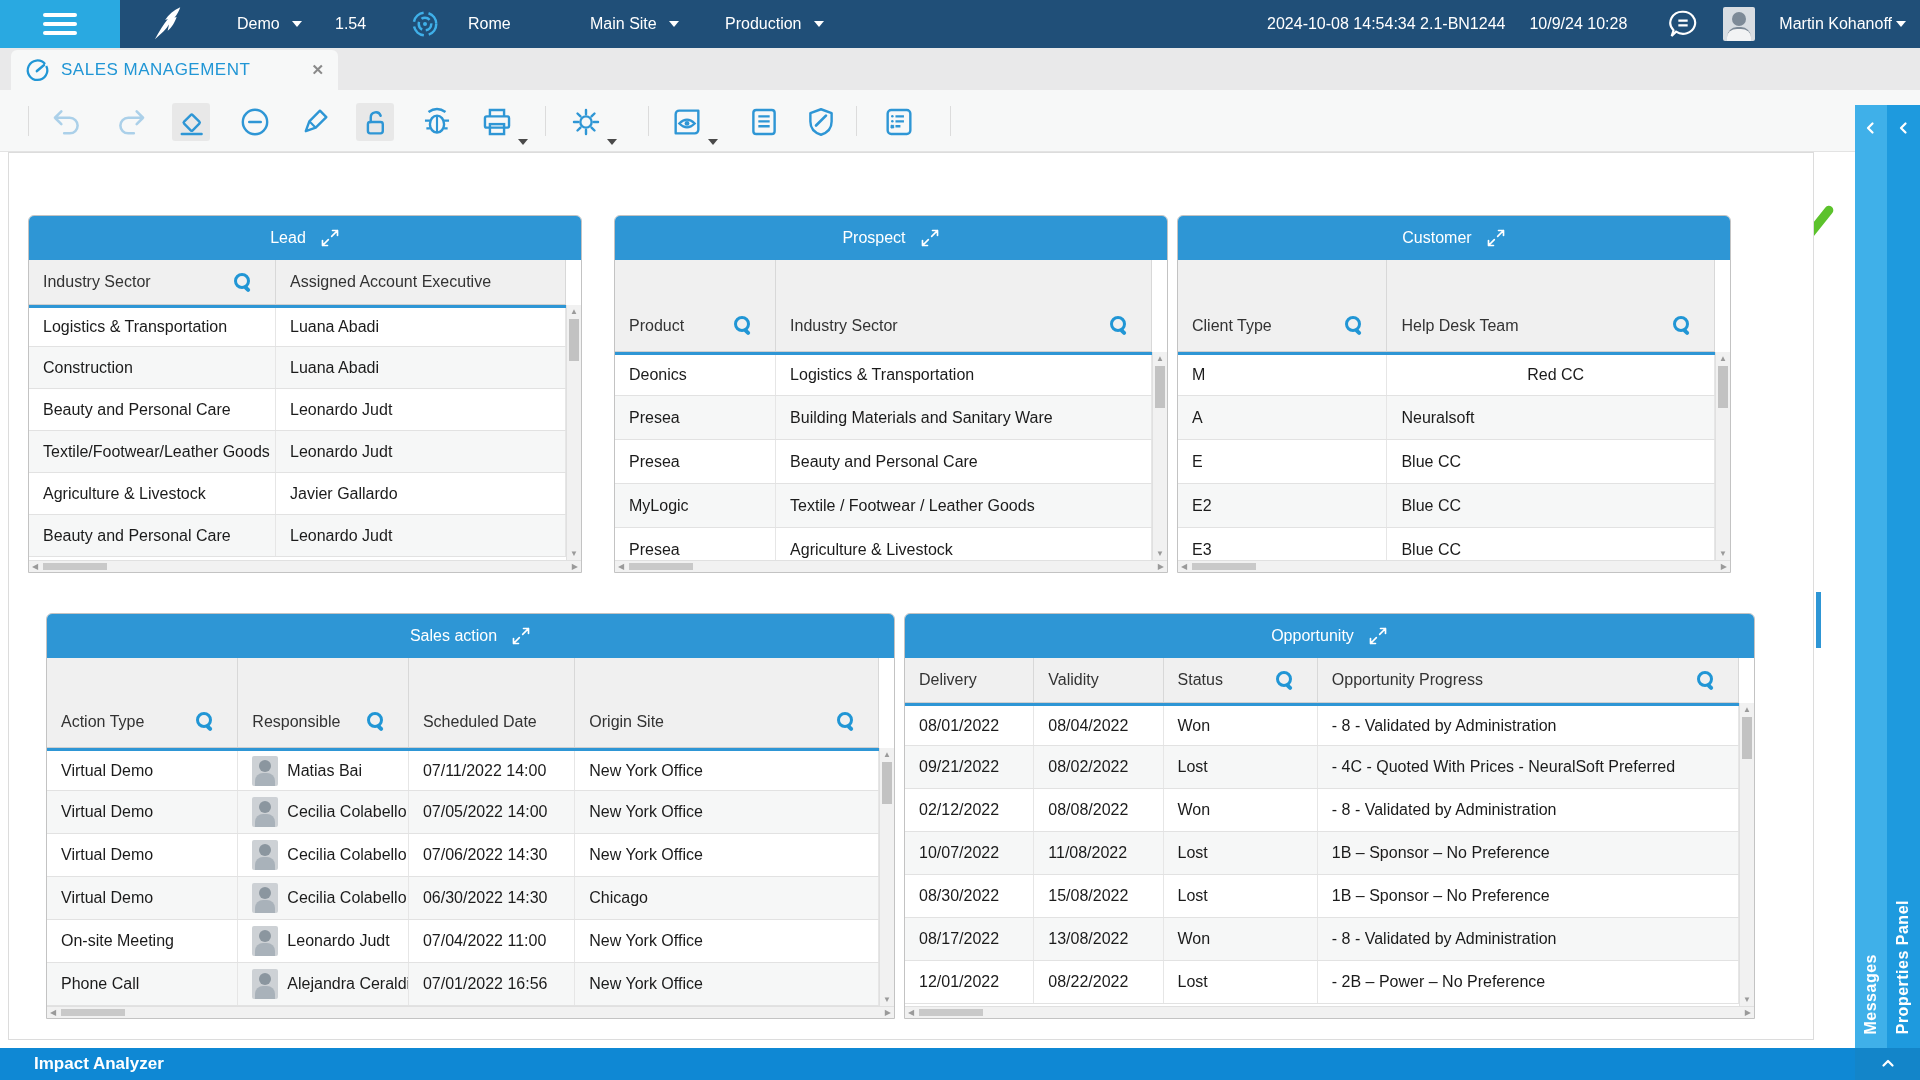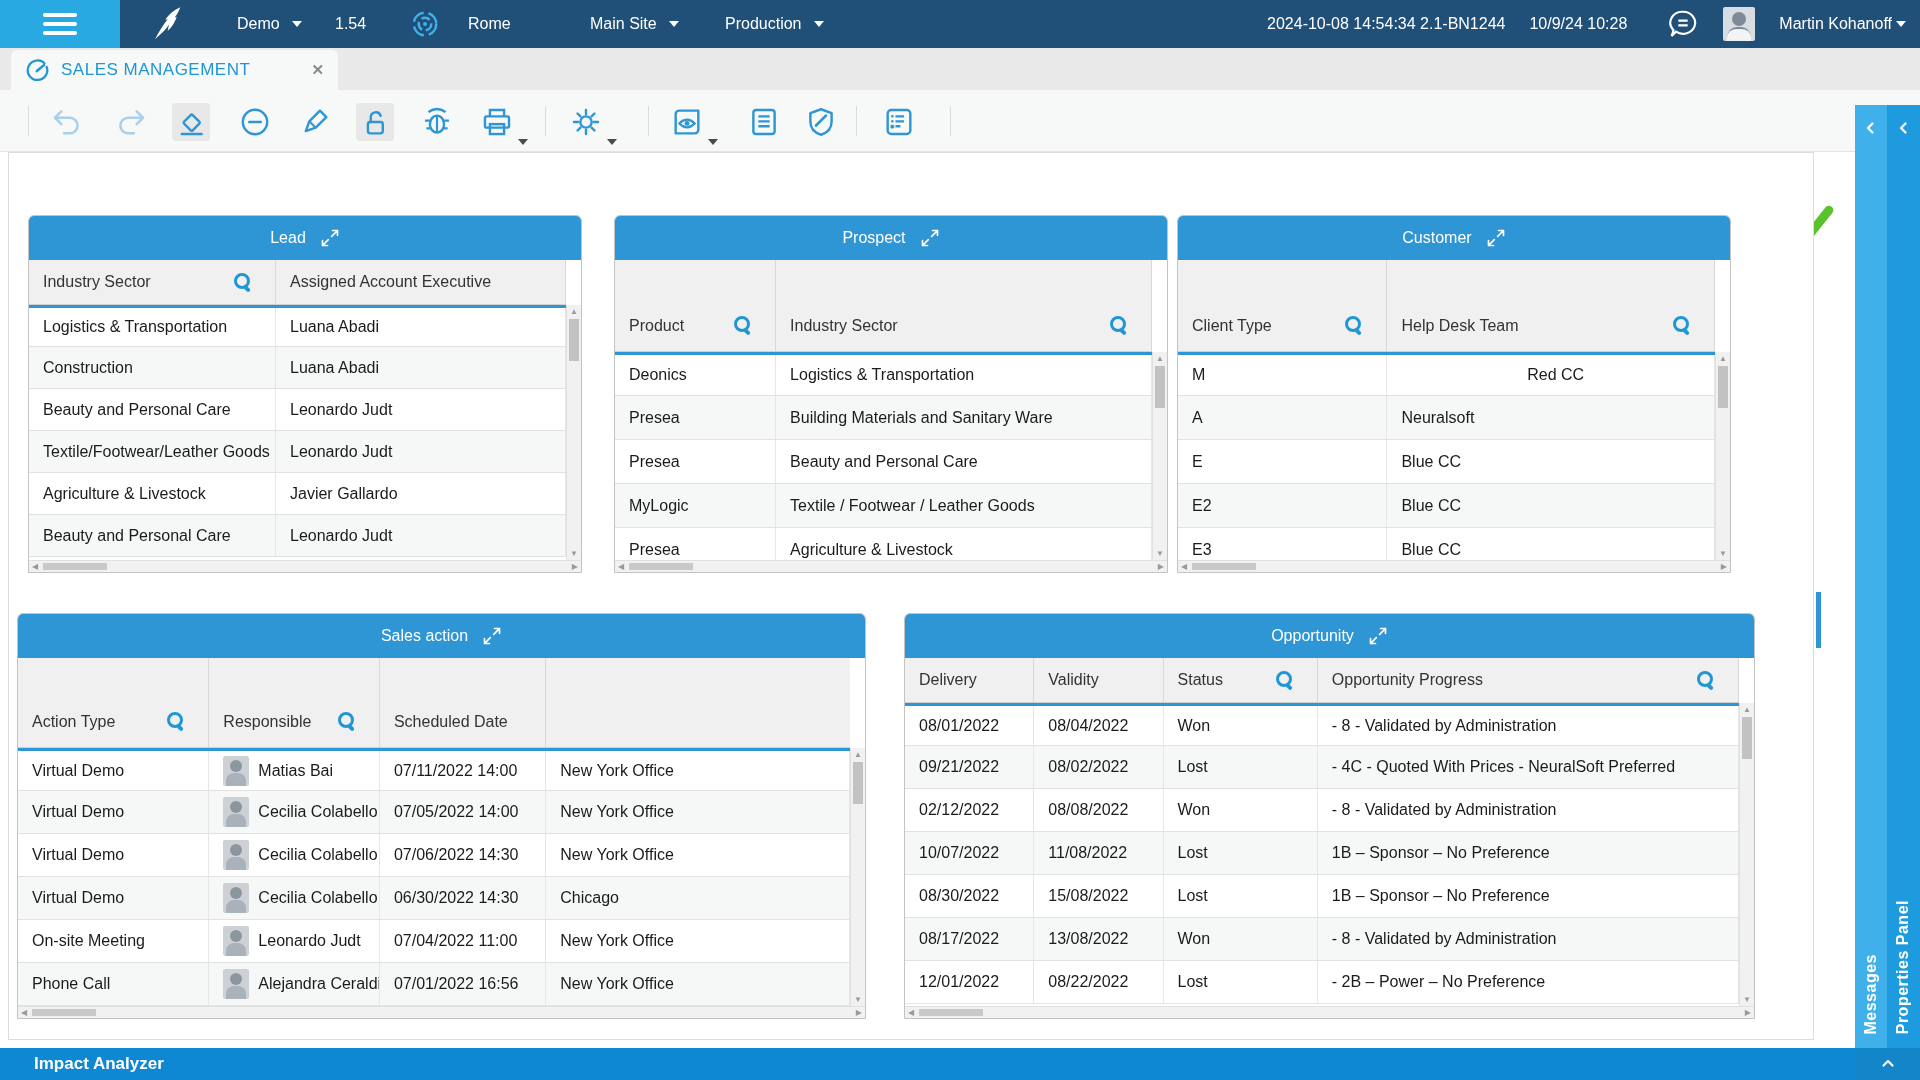--- a/index.html
+++ b/index.html
@@ -495,41 +495,45 @@
         <span class="thumb"></span>
         <span class="arr dn">▼</span>
     </div>
     <div class="hscroll">
       <span class="arr lf">◀</span>
         <span class="thumb"></span>
         <span class="arr rt">▶</span>
     </div>
   </div>
 
-  <div class="panel" style="left:8px; top:460px; width:849px; height:406px;">
+  <div class="panel" style="left:37px; top:460px; width:849px; height:406px;">
     <div class="panel-title">
       <span>Sales action</span>
       <span class="expand-ic">
         <svg viewBox="0 0 24 24" width="20" height="20">
             <path d="M14 10 L21 3 M21 3 h-6 M21 3 v6 M10 14 L3 21 M3 21 h6 M3 21 v-6" fill="none" stroke="#fff" stroke-width="2" stroke-linecap="round"></path>
           </svg>
       </span>
     </div>
     <div class="tbl tall" style="right:15px;">
         <div class="thead" style="height: 90px;">
           <div class="th" style="width: 23%;">
             <span>Action Type</span>
             <span class="search-ic"></span>
           </div>
           <div class="th" style="width: 20.5%;">
             <span>Responsible</span>
             <span class="search-ic"></span>
           </div>
           <div class="th" style="width: 20%;">
             <span>Scheduled Date</span>
+          </div>
+          <div class="th" style="width: 36.5%;">
+            <span>Origin Site</span>
+            <span class="search-ic"></span>
           </div>
         </div>
         <div class="trow sel" style="height: 43px;">
           <div class="td" style="width: 23%;">
             <span>Virtual Demo</span>
           </div>
           <div class="td" style="width: 20.5%;">
             <span class="avatar-sm"></span>
             <span>Matias Bai</span>
           </div>

